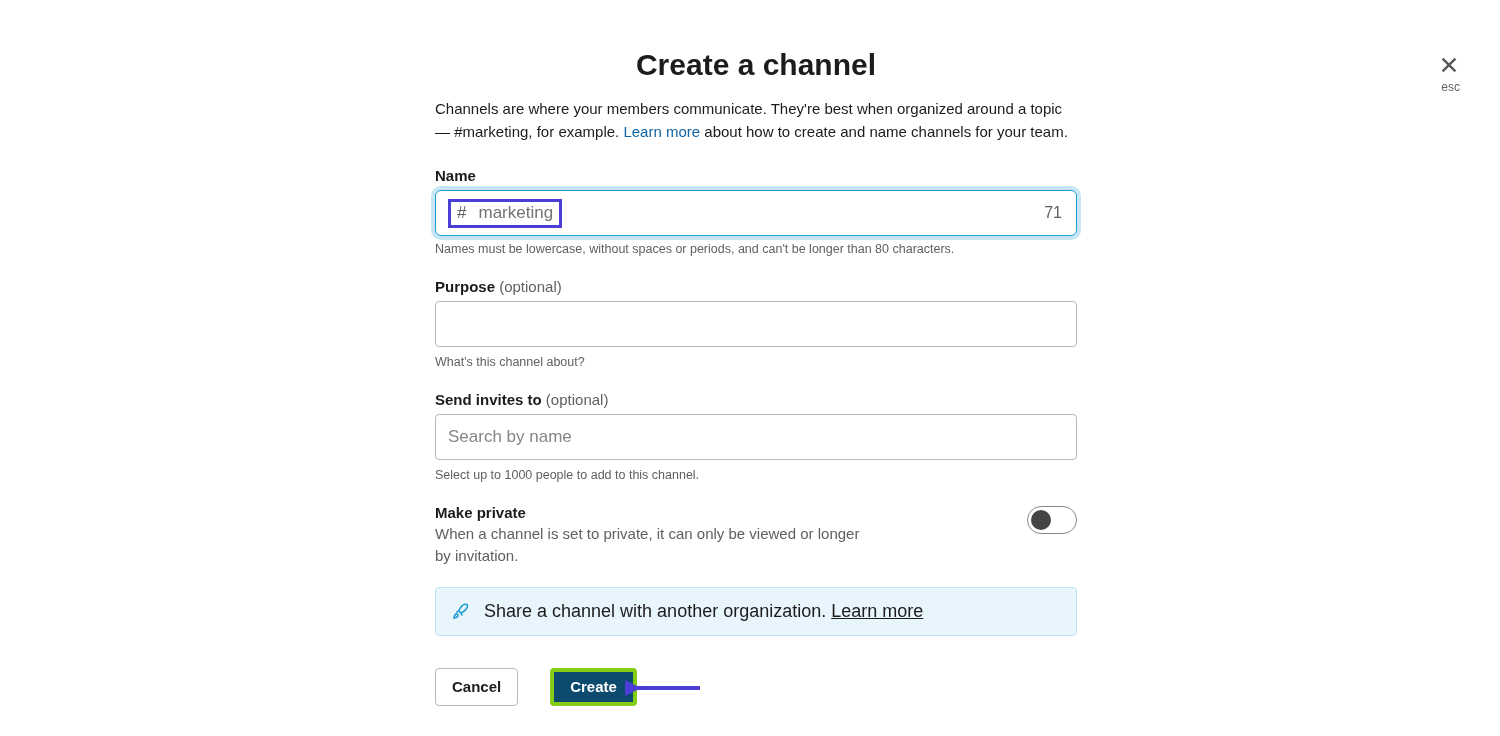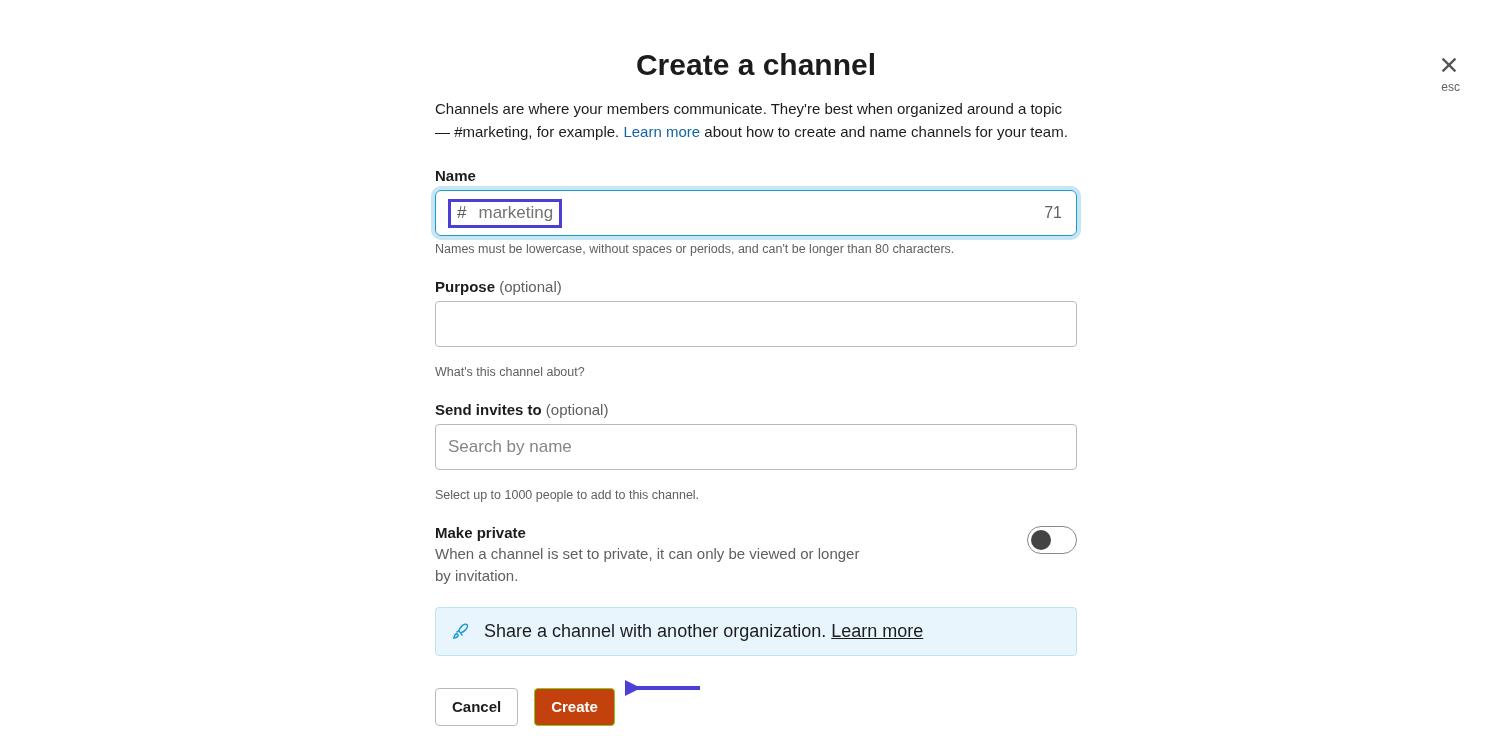--- a/index.html
+++ b/index.html
@@ -155,39 +155,39 @@
     font-size: 18px;
     color: #1d1c1d;
   }
   .info-banner-text a {
     color: #1d1c1d;
     text-decoration: underline;
   }
   .button-row {
     display: flex;
     align-items: center;
-    gap: 16px;
+    gap: 32px;
   }
   .btn {
     height: 38px;
     padding: 0 16px;
     border-radius: 4px;
     font-size: 15px;
     font-weight: 700;
     cursor: pointer;
     font-family: inherit;
   }
   .btn-cancel {
     background: #fff;
     border: 1px solid #bbbabb;
     color: #1d1c1d;
   }
   .btn-create {
-    background: #c2410c;
-    border: 1px solid #84cc16;
+    background: #0c4a6e;
+    border: 4px solid #84cc16;
     color: #fff;
   }
   .close-wrapper {
     position: absolute;
     top: 54px;
     right: 40px;
     text-align: right;
     cursor: pointer;
   }
   .close-icon {
@@ -200,21 +200,21 @@
     font-size: 12px;
     color: #616061;
   }
   .annotation-arrow {
     position: absolute;
     left: 625px;
     top: 676px;
     pointer-events: none;
   }
   .section-gap {
-    margin-bottom: 18px;
+    margin-bottom: 8px;
   }
 </style>
 </head>
 <body>
 
 <div class="modal-container">
 
   <h1 class="modal-title">Create a channel</h1>
 
   <p class="modal-description">

